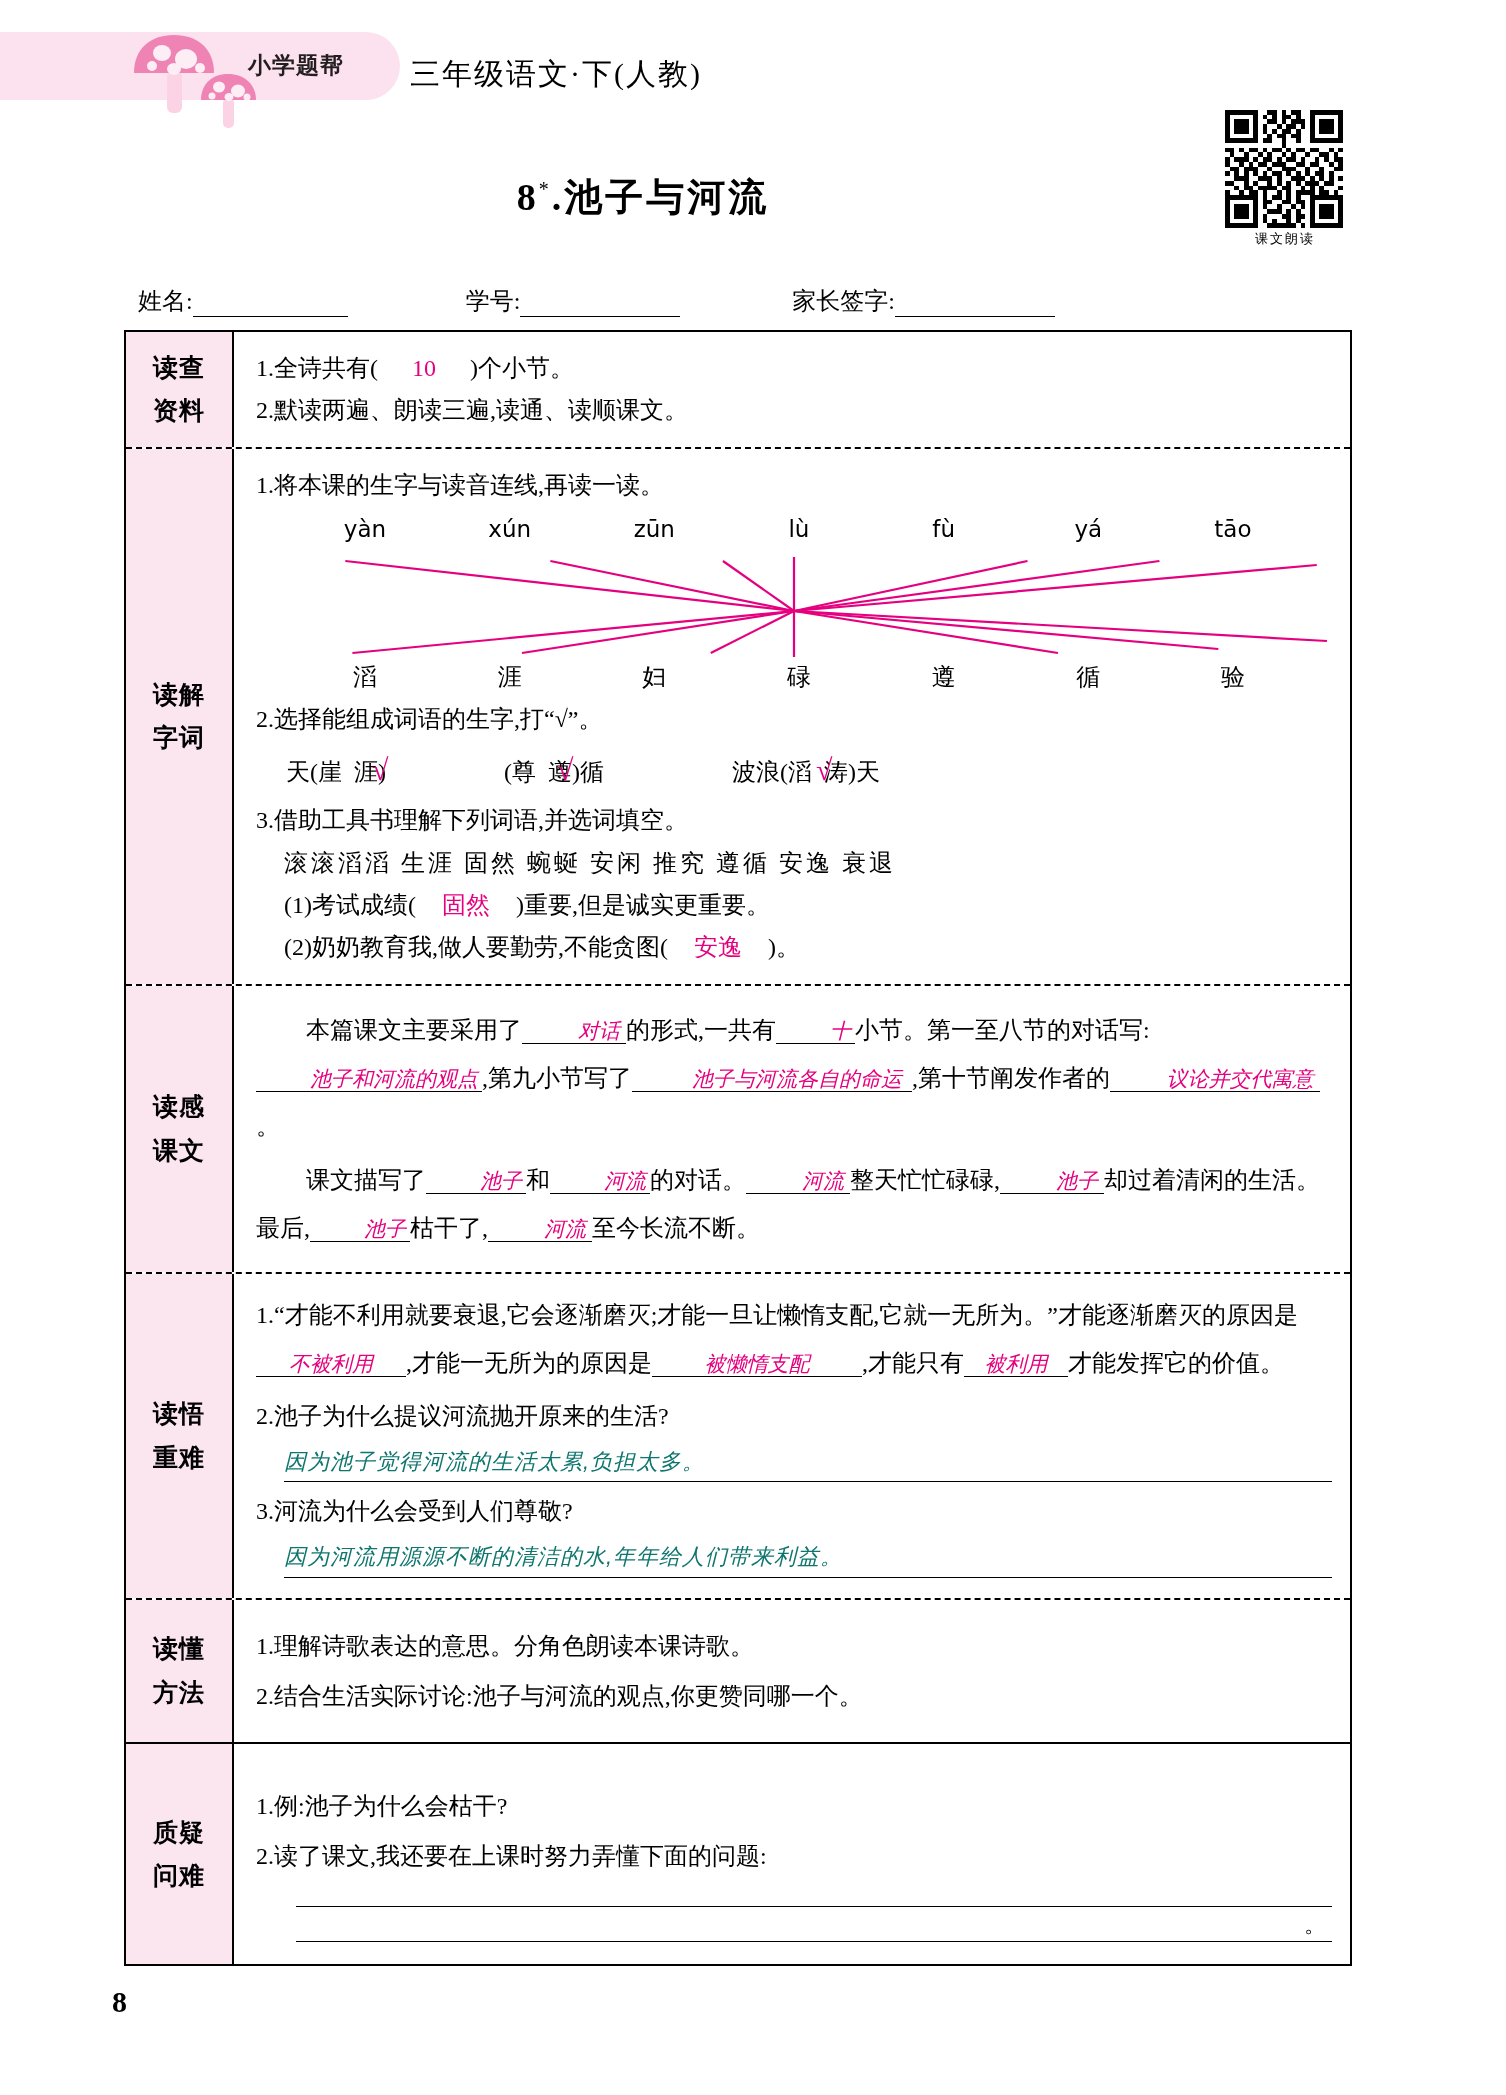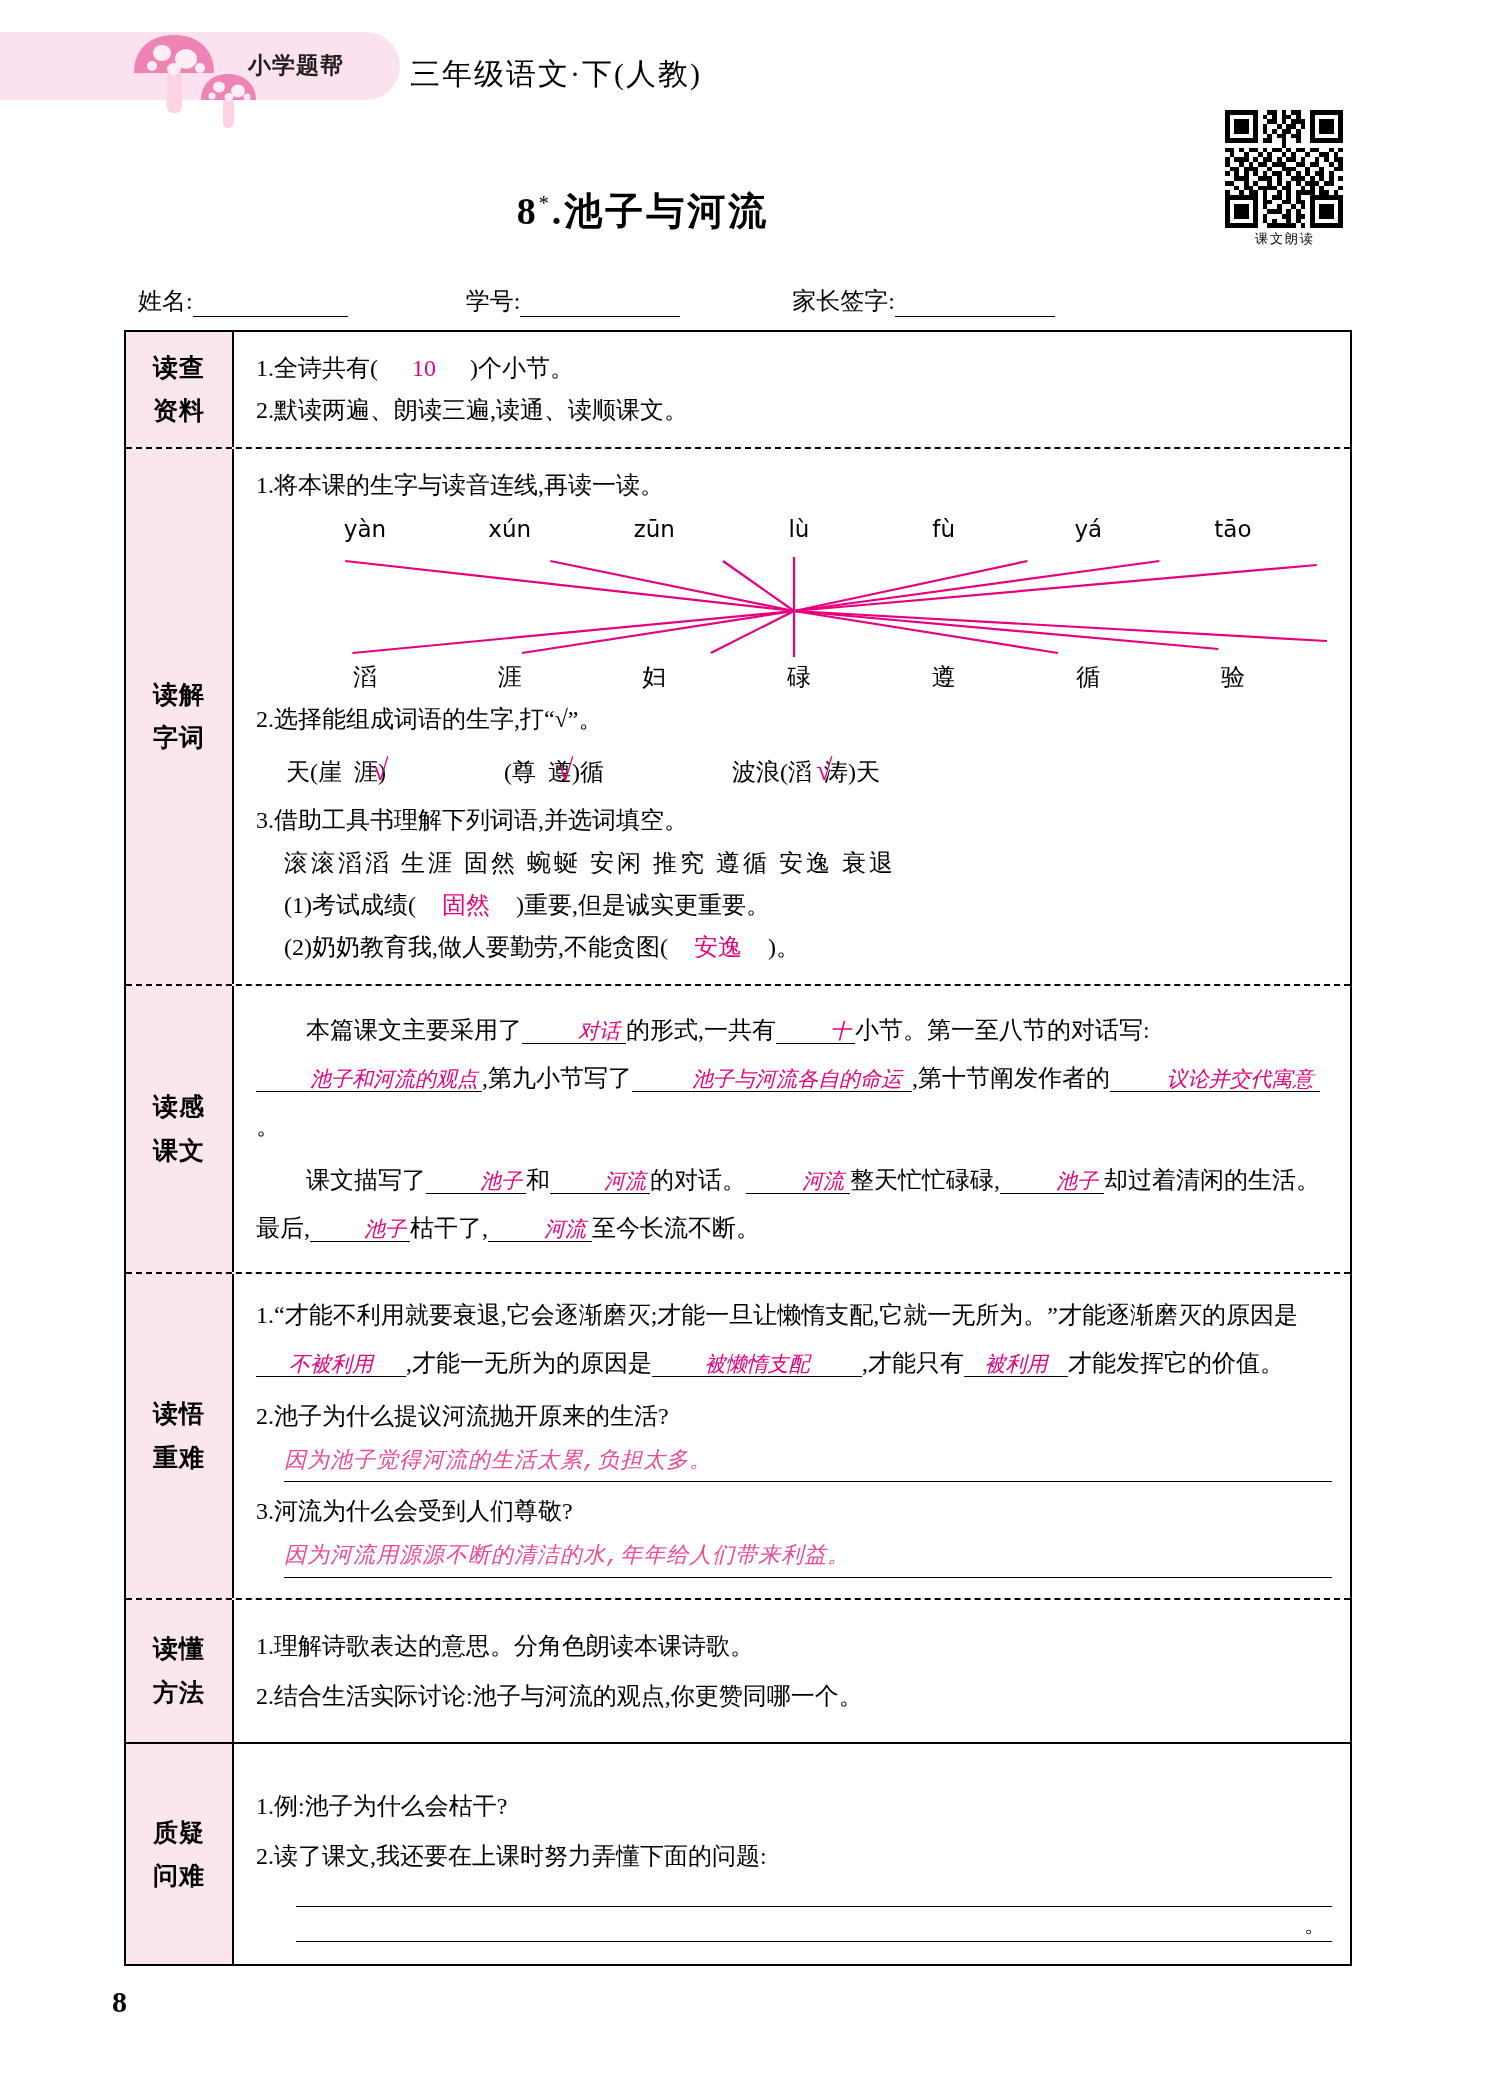--- a/index.html
+++ b/index.html
@@ -67,21 +67,21 @@
     font-size: 13px;
     letter-spacing: 2px;
     color: #000;
     margin-top: 2px;
     white-space: nowrap;
   }
 
   
   .page-title {
     position: absolute;
-    left: 0; top: 186px;
+    left: 0; top: 172px;
     width: 1286px;
     text-align: center;
     font-size: 38px;
     font-weight: bold;
     letter-spacing: 3px;
     color: #000;
   }
   .page-title .star { font-size: 20px; vertical-align: super; font-weight: normal;}
 
   
@@ -165,22 +165,22 @@
   .b-xl { min-width: 210px; }
   .b-xxl { min-width: 280px; }
   .b-tiny { min-width: 56px; }
 
   
   .answer-line {
     border-bottom: 1.6px solid #000;
     margin: 8px 0 6px 28px;
     padding-bottom: 2px;
     min-height: 34px;
-    color: #ec4899;
-    font-family: Liberation Mono, monospace;
+    color: #0f766e;
+    font-family: Liberation Sans, sans-serif;
     font-style: italic;
     font-size: 22px;
     letter-spacing: 1px;
   }
   .blank-line {
     border-bottom: 1.6px solid #000;
     margin: 26px 0 0 40px;
     height: 1px;
   }
   .blank-line-end {

